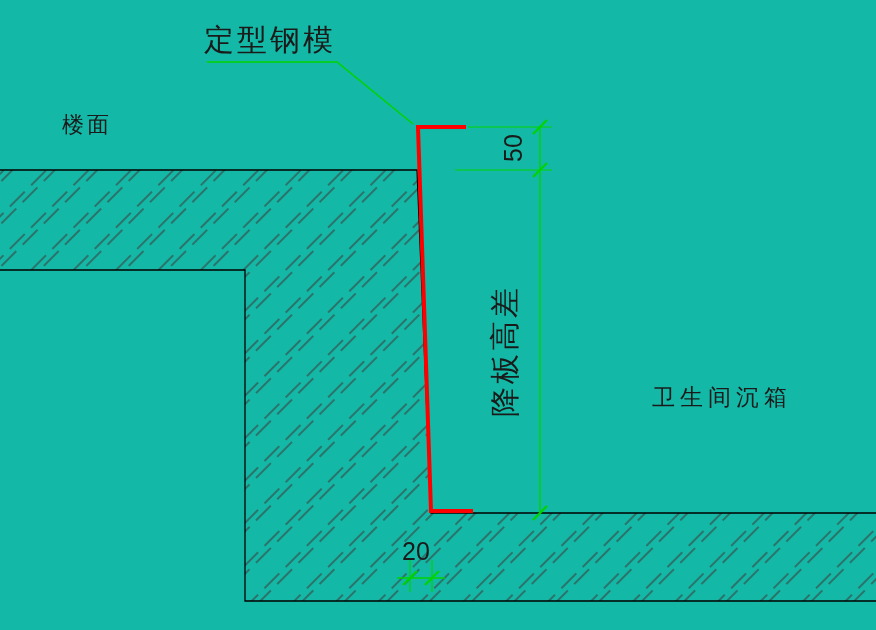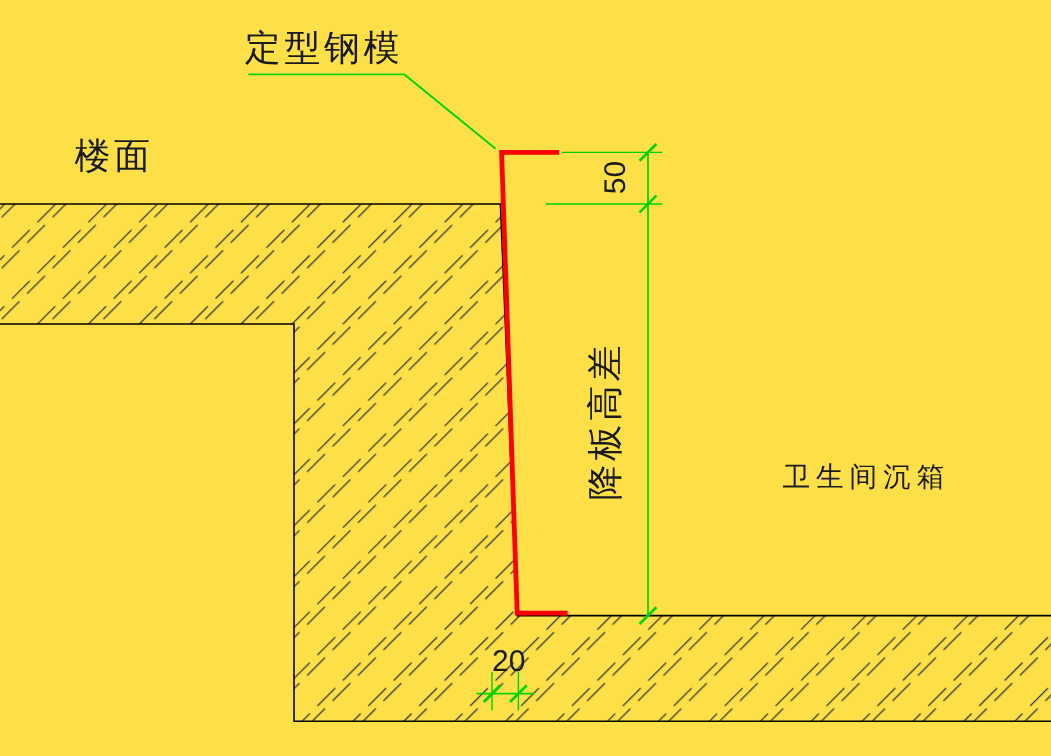--- a/index.html
+++ b/index.html
@@ -1,39 +1,39 @@
 <!DOCTYPE html>
 <html><head>
 <meta charset="utf-8">
 <style>
   html,body{margin:0;padding:0;background:#ffffff;}
   .canvas{
     position:relative;
     width:876px;height:630px;
-    background:#fde047;
+    background:#14b8a6;
     overflow:hidden;
     font-family:"Liberation Sans", sans-serif;
     color:#1a1a1a;
   }
   .canvas svg{position:absolute;left:0;top:0;}
   .lbl{position:absolute;white-space:nowrap;color:#1a1a1a;font-weight:400;}
   .lbl-formwork{left:204px;top:20px;font-size:30px;letter-spacing:3px;}
-  .lbl-floor{left:62px;top:110px;font-size:30px;letter-spacing:3px;}
+  .lbl-floor{left:62px;top:110px;font-size:22px;letter-spacing:3px;}
   .lbl-sunken{left:652px;top:382px;font-size:23px;letter-spacing:5px;}
   .lbl-drop{
     left:430px;top:334px;width:150px;height:34px;line-height:34px;
     text-align:center;font-size:30px;letter-spacing:3px;
     transform:rotate(-90deg);transform-origin:center center;
   }
   .lbl-50{
     left:491px;top:135px;width:44px;height:26px;line-height:26px;
     text-align:center;font-size:25px;
     transform:rotate(-90deg);transform-origin:center center;
   }
-  .lbl-20{left:402px;top:537px;width:44px;text-align:center;font-size:25px;}
+  .lbl-20{left:402px;top:537px;width:44px;text-align:left;font-size:25px;}
 </style>
 </head>
 <body>
 
 <div class="canvas">
 
   <svg width="876" height="630" viewBox="0 0 876 630">
     <defs>
       <pattern id="hatch" patternUnits="userSpaceOnUse" width="30" height="30" patternTransform="rotate(45)">
         <line x1="3" y1="-2" x2="3" y2="32" stroke="#3c3c3c" stroke-width="1.1" stroke-dasharray="21 9"></line>

